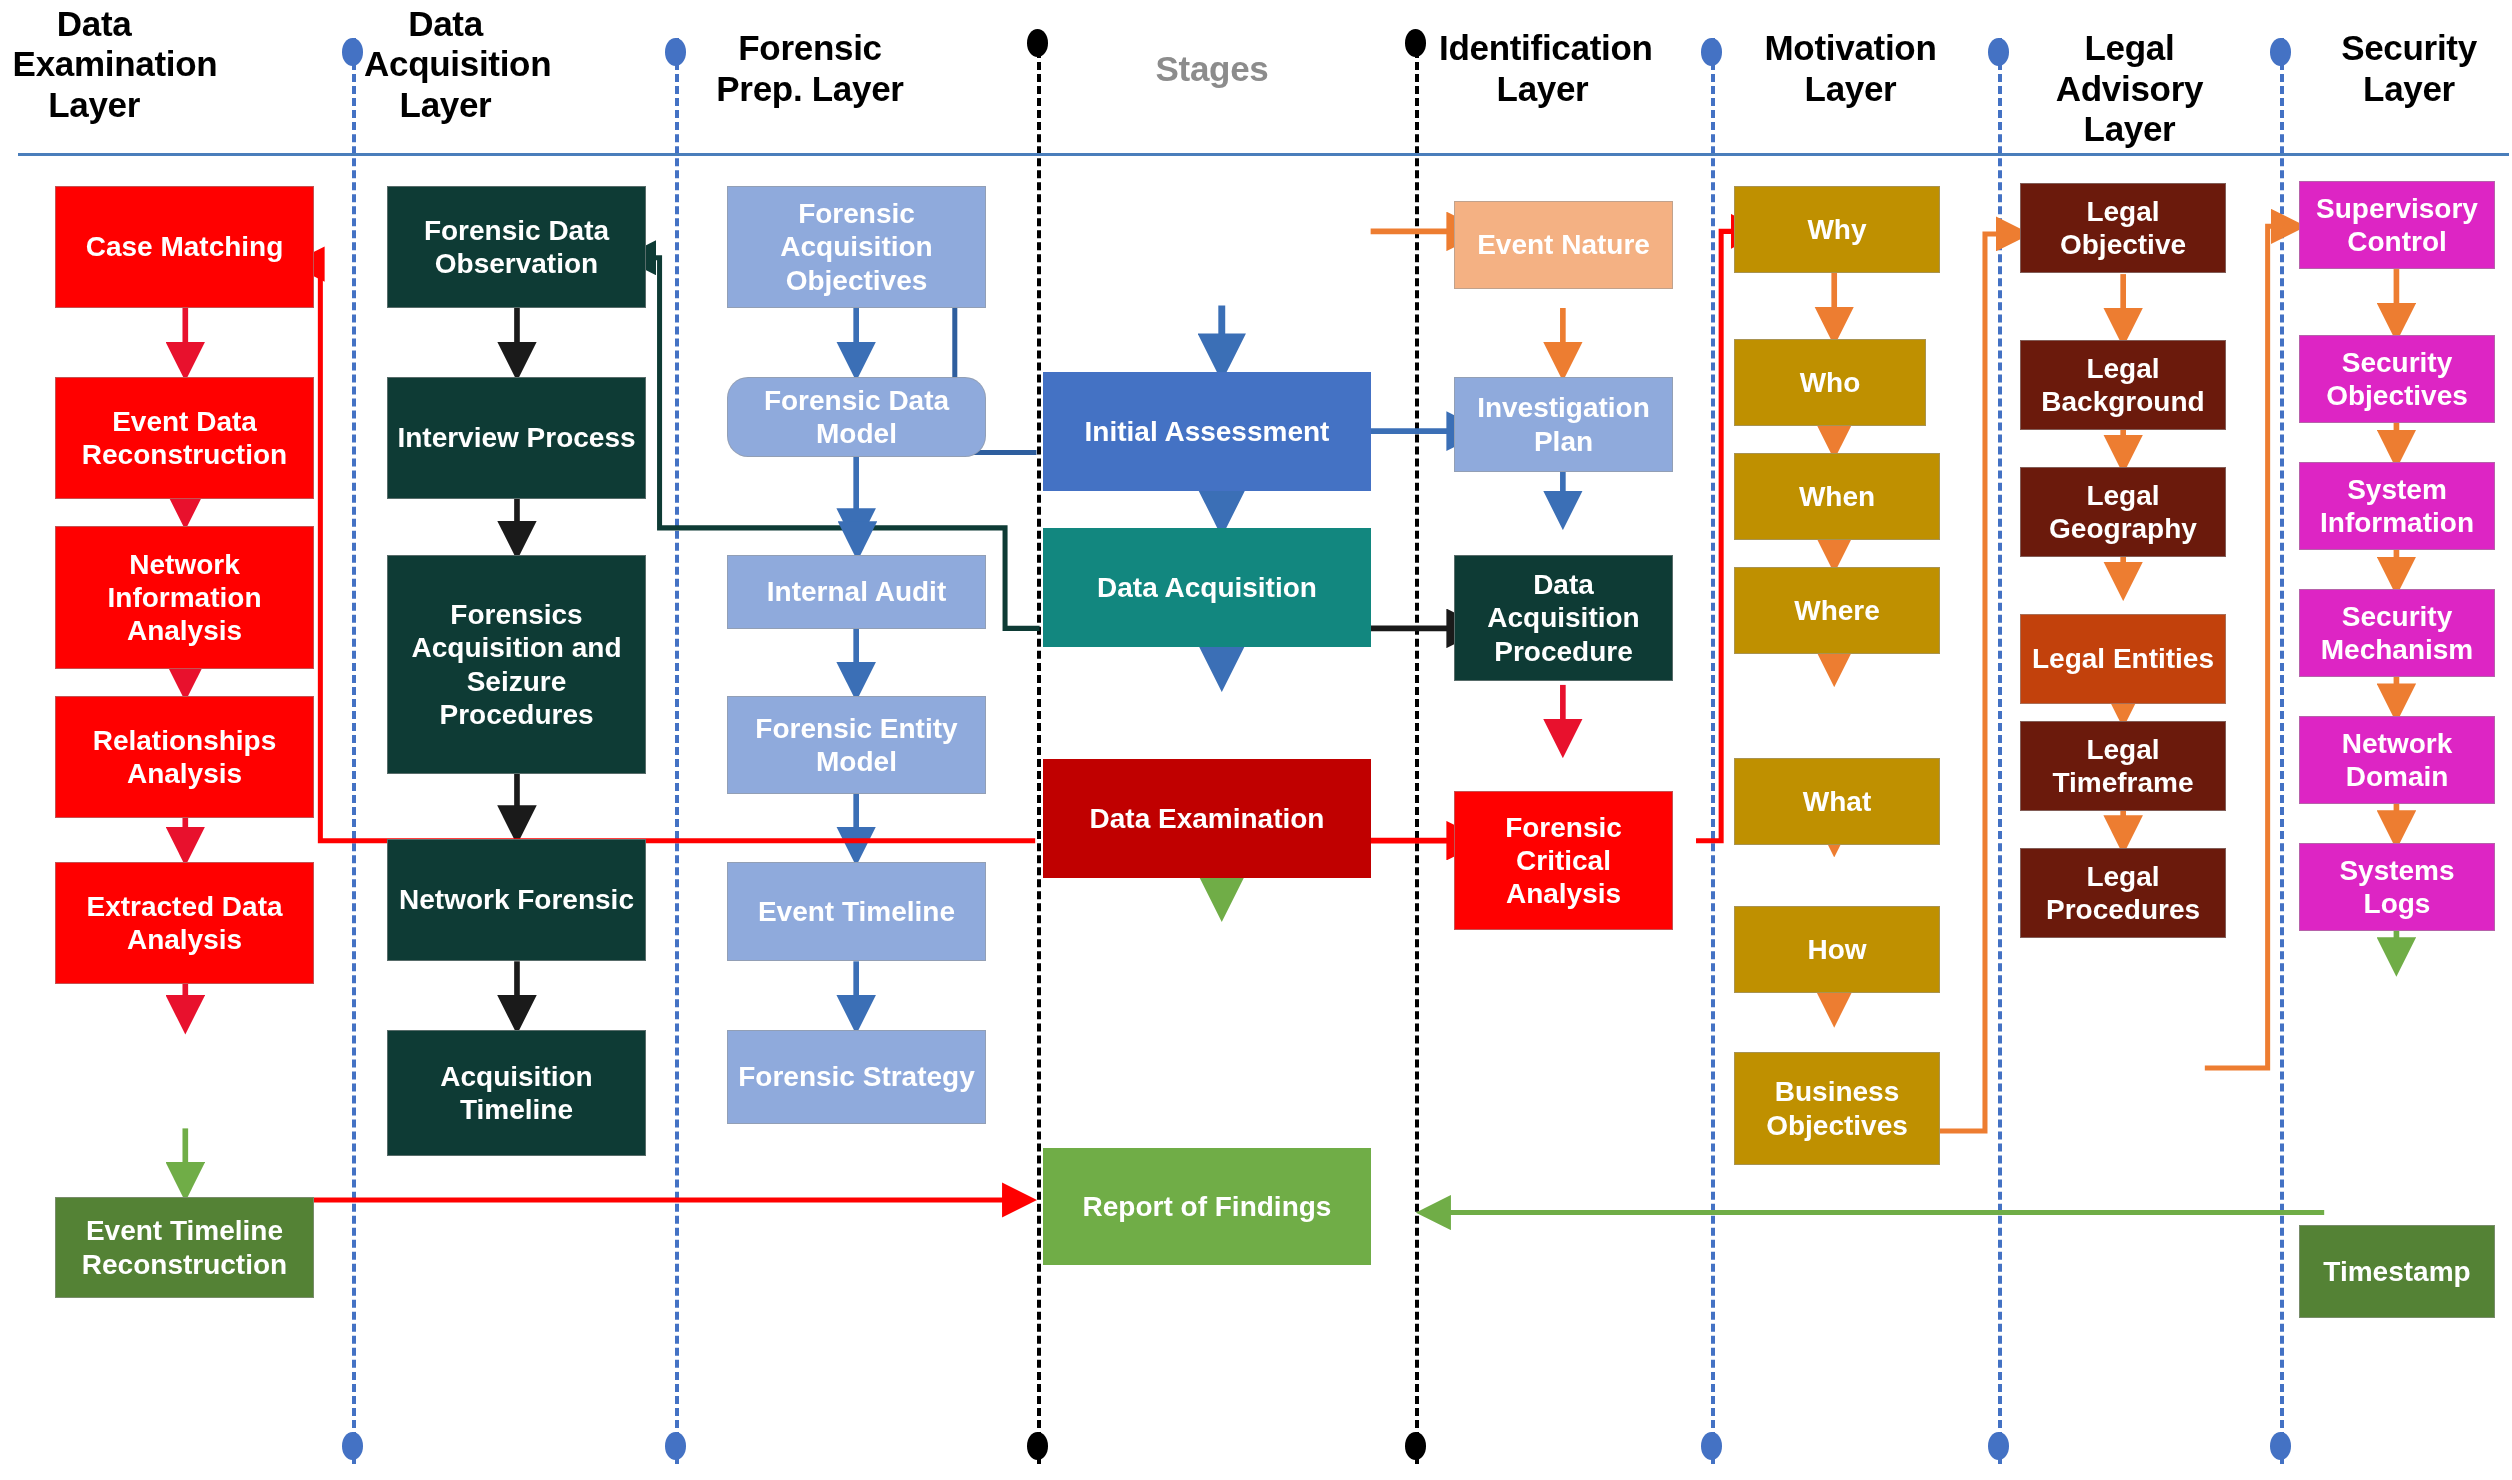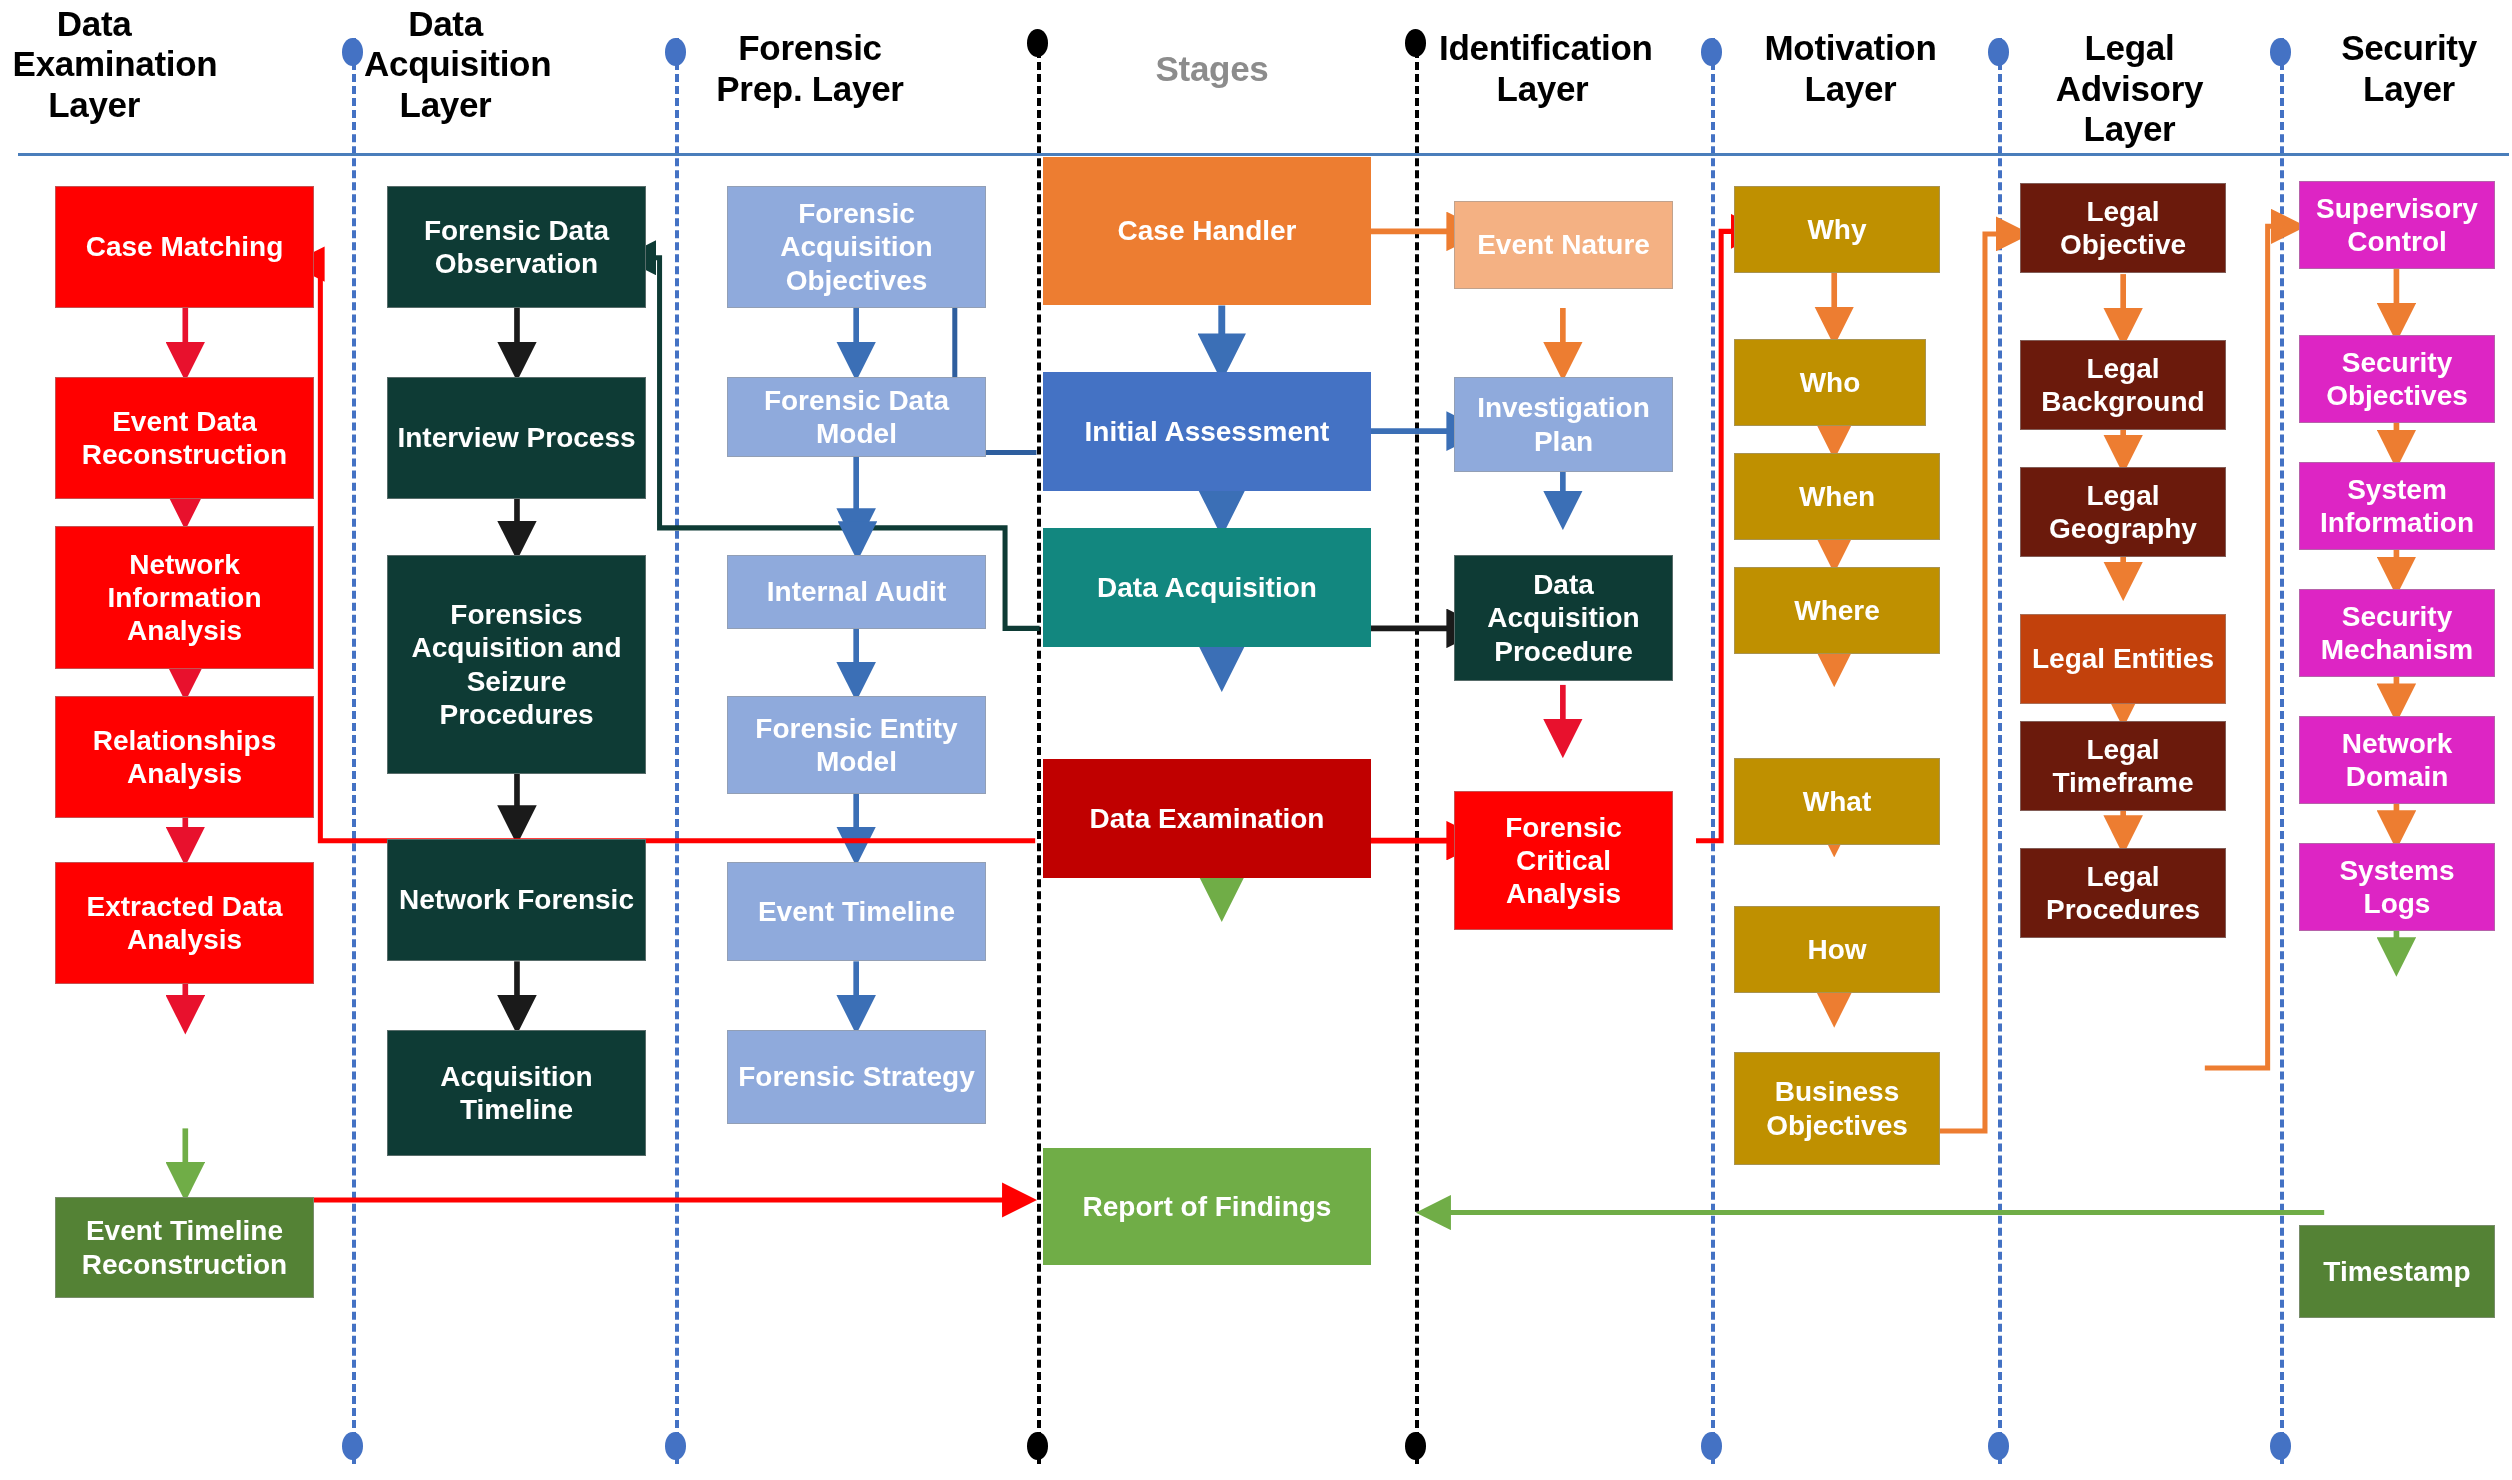--- a/index.html
+++ b/index.html
@@ -181,27 +181,26 @@
   <div class="box" style="left:55px;top:862px;width:259px;height:122px;background:#FF0000;">Extracted Data Analysis</div>
   <div class="box" style="left:55px;top:1197px;width:259px;height:101px;background:#548235;">Event Timeline Reconstruction</div>
 
   <div class="box" style="left:387px;top:186px;width:259px;height:122px;background:#0E3B35;">Forensic Data Observation</div>
   <div class="box" style="left:387px;top:377px;width:259px;height:122px;background:#0E3B35;">Interview Process</div>
   <div class="box" style="left:387px;top:555px;width:259px;height:219px;background:#0E3B35;">Forensics Acquisition and Seizure Procedures</div>
   <div class="box" style="left:387px;top:839px;width:259px;height:122px;background:#0E3B35;">Network Forensic</div>
   <div class="box" style="left:387px;top:1030px;width:259px;height:126px;background:#0E3B35;">Acquisition Timeline</div>
 
   <div class="box" style="left:727px;top:186px;width:259px;height:122px;background:#8FAADC;">Forensic Acquisition Objectives</div>
-  <div class="box" style="left:727px;top:377px;width:259px;height:80px;background:#8FAADC;">Forensic Data Model</div>
+  <div class="box" style="left:727px;top:377px;width:259px;height:80px;background:#8FAADC;border-radius:21px;">Forensic Data Model</div>
   <div class="box" style="left:727px;top:555px;width:259px;height:74px;background:#8FAADC;">Internal Audit</div>
   <div class="box" style="left:727px;top:696px;width:259px;height:98px;background:#8FAADC;">Forensic Entity Model</div>
   <div class="box" style="left:727px;top:862px;width:259px;height:99px;background:#8FAADC;">Event Timeline</div>
   <div class="box" style="left:727px;top:1030px;width:259px;height:94px;background:#8FAADC;">Forensic Strategy</div>
 
-  <div class="box" style="left:1043px;top:157px;width:328px;height:148px;background:#ED7D31;border-color:rgba(237,125,49,.6);">Case Handler</div>
   <div class="box" style="left:1043px;top:372px;width:328px;height:119px;background:#4472C4;border-color:rgba(68,114,196,.6);">Initial Assessment</div>
   <div class="box" style="left:1043px;top:528px;width:328px;height:119px;background:#12877F;border-color:rgba(18,135,127,.6);">Data Acquisition</div>
   <div class="box" style="left:1043px;top:759px;width:328px;height:119px;background:#C00000;border-color:rgba(192,0,0,.6);">Data Examination</div>
   <div class="box" style="left:1043px;top:1148px;width:328px;height:117px;background:#70AD47;border-color:rgba(112,173,71,.6);">Report of Findings</div>
 
   <div class="box" style="left:1454px;top:201px;width:219px;height:88px;background:#F4B183;">Event Nature</div>
   <div class="box" style="left:1454px;top:377px;width:219px;height:95px;background:#8FAADC;">Investigation Plan</div>
   <div class="box" style="left:1454px;top:555px;width:219px;height:126px;background:#0E3B35;">Data Acquisition Procedure</div>
   <div class="box" style="left:1454px;top:759px;width:219px;height:139px;background:#FF0000;margin-top:32px;">Forensic Critical Analysis</div>
 

